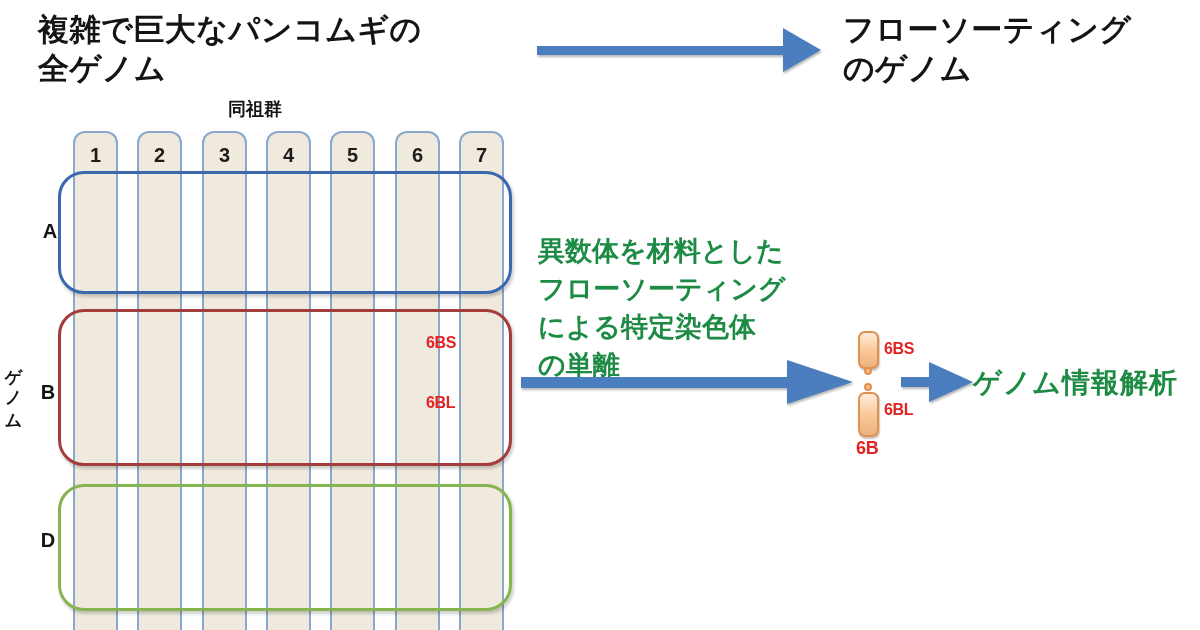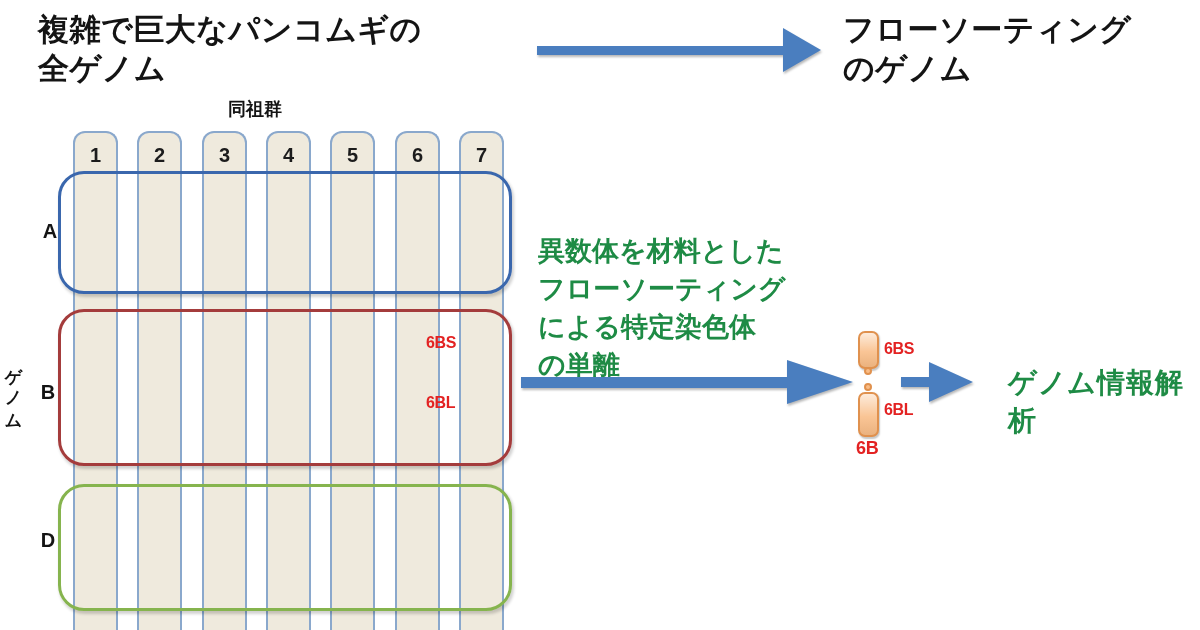--- a/index.html
+++ b/index.html
@@ -204,15 +204,15 @@
     <div class="red-label" style="left:28px;top:9px;">6BS</div>
     <div class="red-label" style="left:28px;top:70px;">6BL</div>
     <div class="red-label" style="left:0;top:107px;font-size:18px;">6B</div>
   </div>
 
   <div class="arrow" style="left:901px;top:362px;width:72px;height:40px;">
     <div class="shaft" style="left:0;top:15px;width:28px;height:10px;"></div>
     <div class="head" style="left:28px;top:0;border-width:20px 0 20px 44px;"></div>
   </div>
 
-  <div class="abs analysis" style="left:1008px;top:364px;">ゲノム情報解析</div>
+  <div class="abs analysis" style="left:973px;top:364px;">ゲノム情報解析</div>
 
 </div>
 
 </body></html>

